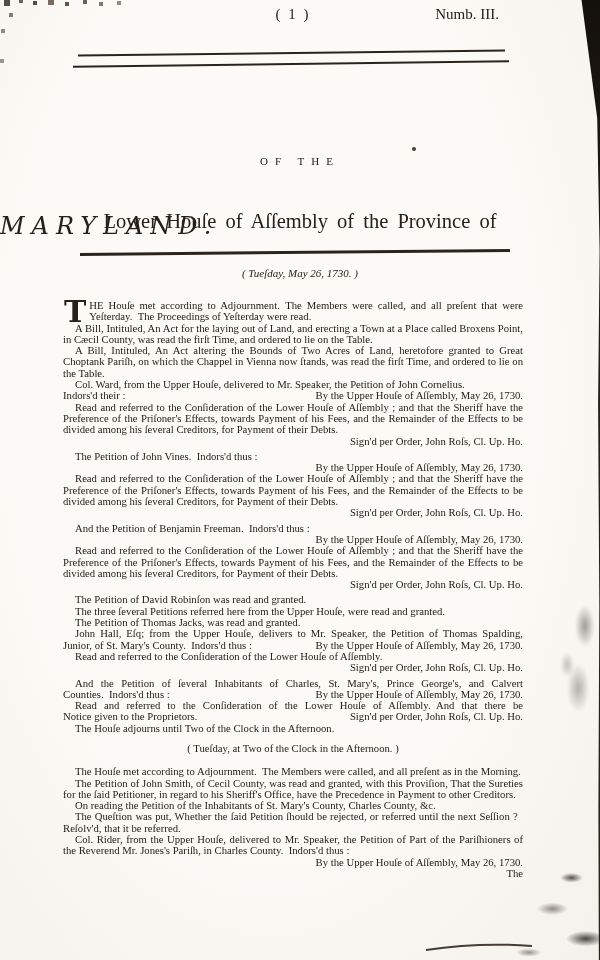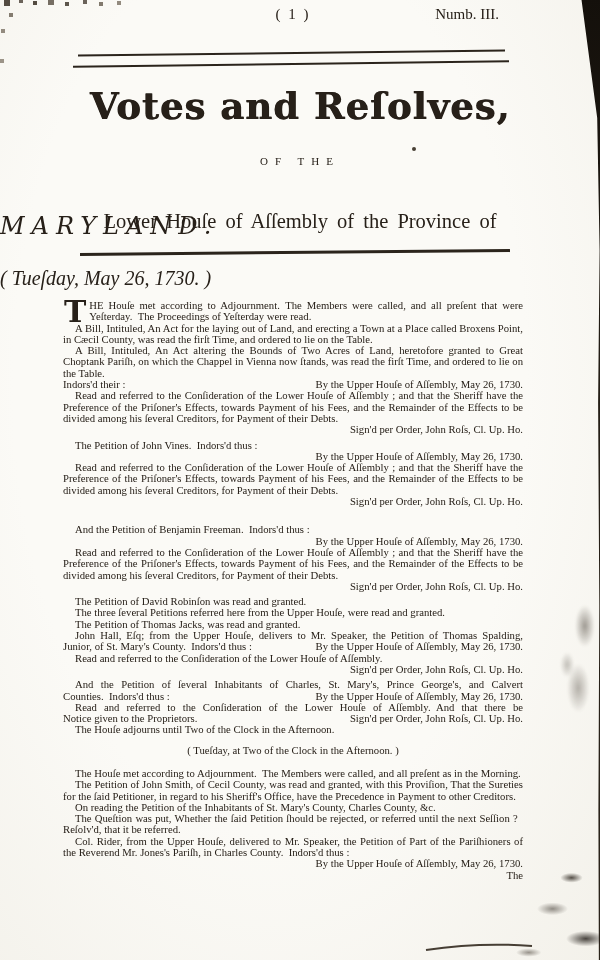--- a/index.html
+++ b/index.html
@@ -17,21 +17,21 @@
   .rule1b{top:63px;left:73px;width:436px;height:2px;transform:rotate(-0.7deg);}
   .rule2{top:251px;left:80px;width:430px;height:2.5px;transform:rotate(-0.5deg);}
   .title{position:absolute;top:84px;left:0;width:100%;margin:0;text-align:center;
     font-family:"DejaVu Serif",serif;font-weight:bold;font-size:37px;letter-spacing:1px;
     text-shadow:0.7px 0 0 currentColor;}
   .ofthe{position:absolute;top:155px;width:100%;text-align:center;font-size:11px;
     letter-spacing:7px;font-weight:normal;}
   .subtitle{position:absolute;top:178px;width:100%;text-align:center;font-size:20.5px;word-spacing:4px;margin-top:32px;}
   .province{position:absolute;top:212px;width:100%;text-align:left;font-style:italic;
     font-size:24px;letter-spacing:7px;font-family:"DejaVu Serif",serif;}
-  .session-date{position:absolute;top:267px;width:100%;text-align:left;font-style:italic;font-size:20px;}
+  .session-date{position:absolute;top:267px;width:100%;text-align:center;font-style:italic;font-size:11px;}
   
   .body{position:absolute;top:300px;left:63px;width:460px;font-size:10.7px;line-height:11.3px;}
   .blk{margin:0;}
   .p{text-align:justify;}
   .ind{text-indent:12px;}
   .jl{text-align-last:justify;}
   .right{text-align:right;}
   .center{text-align:center;}
   .split{display:flex;justify-content:space-between;}
   .it{}
@@ -73,42 +73,42 @@
   <div class="scan title-dot"></div>
 
   <div class="pagehead">
     <span class="pnum">( 1 )</span>
     <span class="inum">Numb. III.</span>
   </div>
 
   <div class="rule rule1a"></div>
   <div class="rule rule1b"></div>
 
-  <h1 class="title">Votes and Reſolves,</h1>
   <div class="ofthe">OF THE</div>
   <div class="subtitle">Lower Houſe of Aſſembly of the Province of</div>
   <div class="province">MARYLAND.</div>
   <div class="rule rule2"></div>
   <div class="session-date">( Tueſday, May 26, 1730. )</div>
 
   <div class="body">
       <div class="blk p"><span class="dcap">T</span><span>HE Houſe met according to Adjournment. The Members were called, and all preſent that were Yeſterday. The Proceedings of Yeſterday were read.</span></div>
       <div class="blk p ind"><span>A Bill, Intituled, </span><span class="it">An Act for the laying out of Land, and erecting a Town at a Place called Broxens Point, in Cæcil County</span><span>, was read the firſt Time, and ordered to lie on the Table.</span></div>
       <div class="blk p ind"><span>A Bill, Intituled, </span><span class="it">An Act altering the Bounds of Two Acres of Land, heretofore granted to Great Choptank Pariſh, on which the Chappel in Vienna now ſtands</span><span>, was read the firſt Time, and ordered to lie on the Table.</span></div>
+      <div class="blk p ind"><span>Col. </span><span class="it">Ward</span><span>, from the Upper Houſe, delivered to Mr. Speaker, the Petition of </span><span class="it">John Cornelius</span><span>.</span></div>
       <div class="blk split">
         <span class="sl"><span>Indors'd their :</span></span>
         <span class="sr"><span class="it">By the Upper Houſe of Aſſembly, May 26, 1730.</span></span>
       </div>
       <div class="blk p ind"><span>Read and referred to the Conſideration of the Lower Houſe of Aſſembly ; and that the Sheriff have the Preference of the Priſoner's Effects, towards Payment of his Fees, and the Remainder of the Effects to be divided among his ſeveral Creditors, for Payment of their Debts.</span></div>
       <div class="blk right"><span>Sign'd per Order, </span><span class="it">John Roſs, Cl. Up. Ho.</span></div>
       <div class="blk p ind" style="margin-top: 4px;"><span>The Petition of </span><span class="it">John Vines</span><span>. Indors'd thus :</span></div>
       <div class="blk right"><span class="it">By the Upper Houſe of Aſſembly, May 26, 1730.</span></div>
       <div class="blk p ind"><span>Read and referred to the Conſideration of the Lower Houſe of Aſſembly ; and that the Sheriff have the Preference of the Priſoner's Effects, towards Payment of his Fees, and the Remainder of the Effects to be divided among his ſeveral Creditors, for Payment of their Debts.</span></div>
       <div class="blk right"><span>Sign'd per Order, </span><span class="it">John Roſs, Cl. Up. Ho.</span></div>
-      <div class="blk p ind" style="margin-top: 17px;"><span>And the Petition of </span><span class="it">Benjamin Freeman</span><span>. Indors'd thus :</span></div>
+      <div class="blk p ind" style="margin-top: 4px;"><span>And the Petition of </span><span class="it">Benjamin Freeman</span><span>. Indors'd thus :</span></div>
       <div class="blk right"><span class="it">By the Upper Houſe of Aſſembly, May 26, 1730.</span></div>
       <div class="blk p ind"><span>Read and referred to the Conſideration of the Lower Houſe of Aſſembly ; and that the Sheriff have the Preference of the Priſoner's Effects, towards Payment of his Fees, and the Remainder of the Effects to be divided among his ſeveral Creditors, for Payment of their Debts.</span></div>
       <div class="blk right"><span>Sign'd per Order, </span><span class="it">John Roſs, Cl. Up. Ho.</span></div>
       <div class="blk p ind" style="margin-top: 4px;"><span>The Petition of </span><span class="it">David Robinſon</span><span> was read and granted.</span></div>
       <div class="blk p ind"><span>The three ſeveral Petitions referred here from the Upper Houſe, were read and granted.</span></div>
       <div class="blk p ind"><span>The Petition of </span><span class="it">Thomas Jacks</span><span>, was read and granted.</span></div>
       <div class="blk p ind jl"><span class="it">John Hall</span><span>, Eſq; from the Upper Houſe, delivers to Mr. Speaker, the Petition of </span><span class="it">Thomas Spalding</span><span>,</span></div>
       <div class="blk split">
         <span class="sl"><span>Junior, of St. </span><span class="it">Mary</span><span>'s County. Indors'd thus :</span></span>
         <span class="sr"><span class="it">By the Upper Houſe of Aſſembly, May 26, 1730.</span></span>

